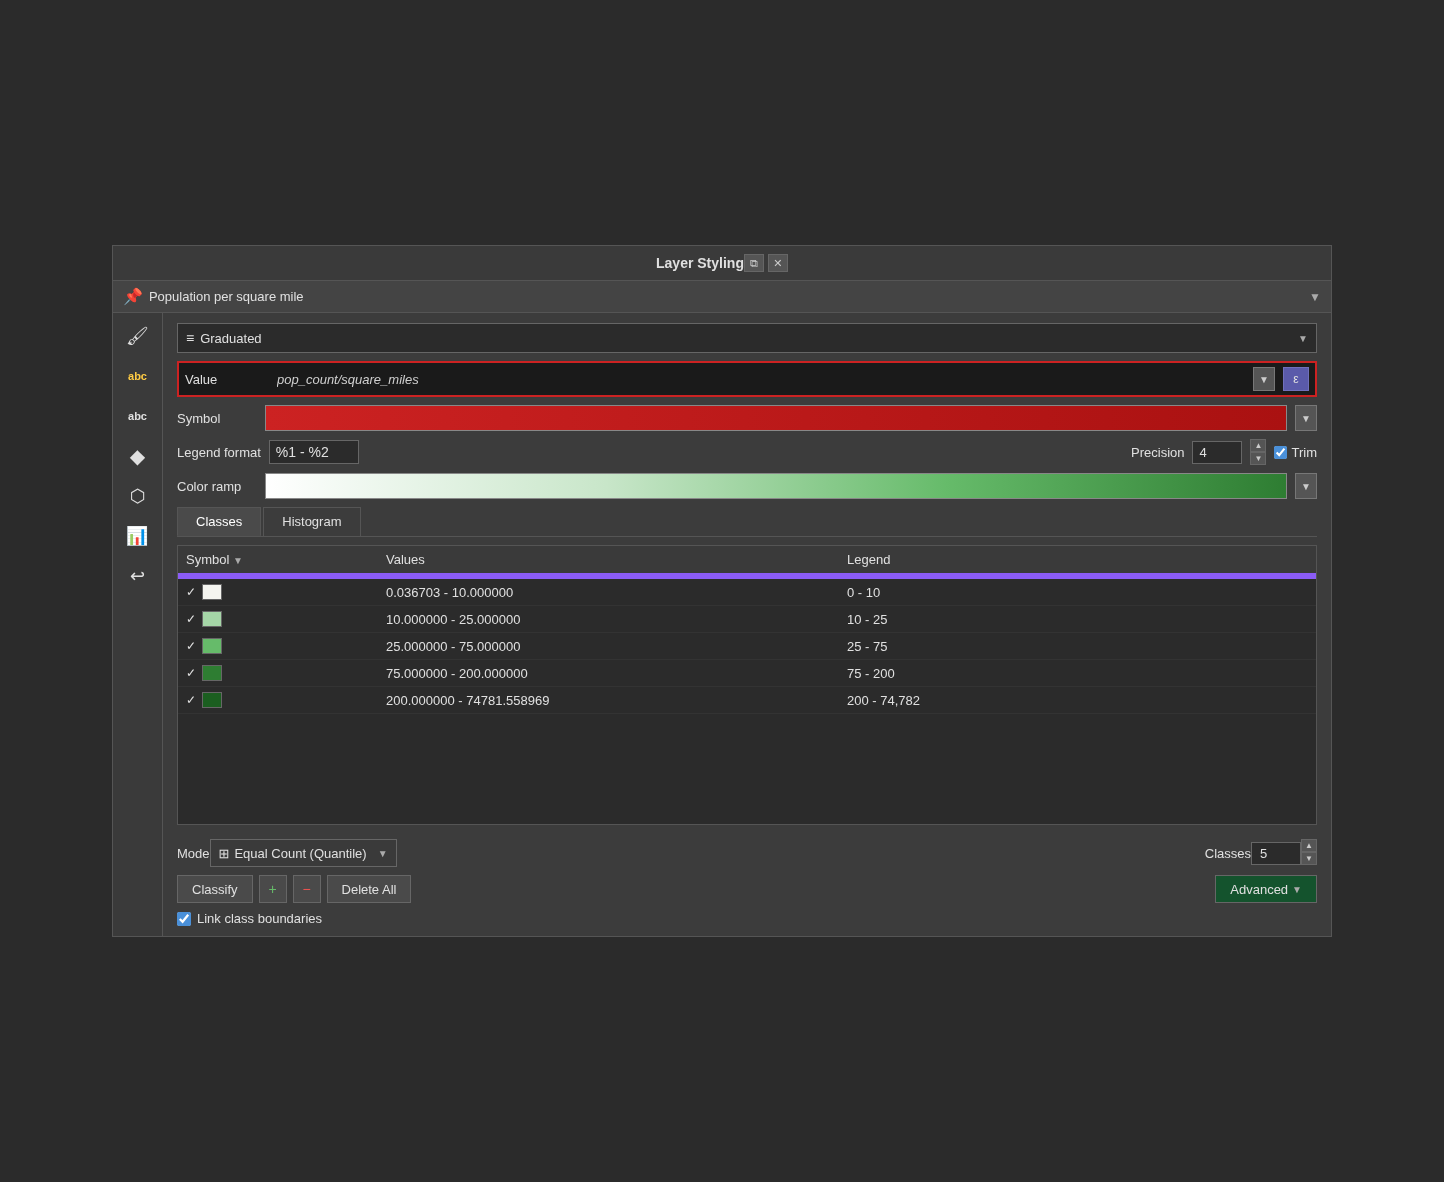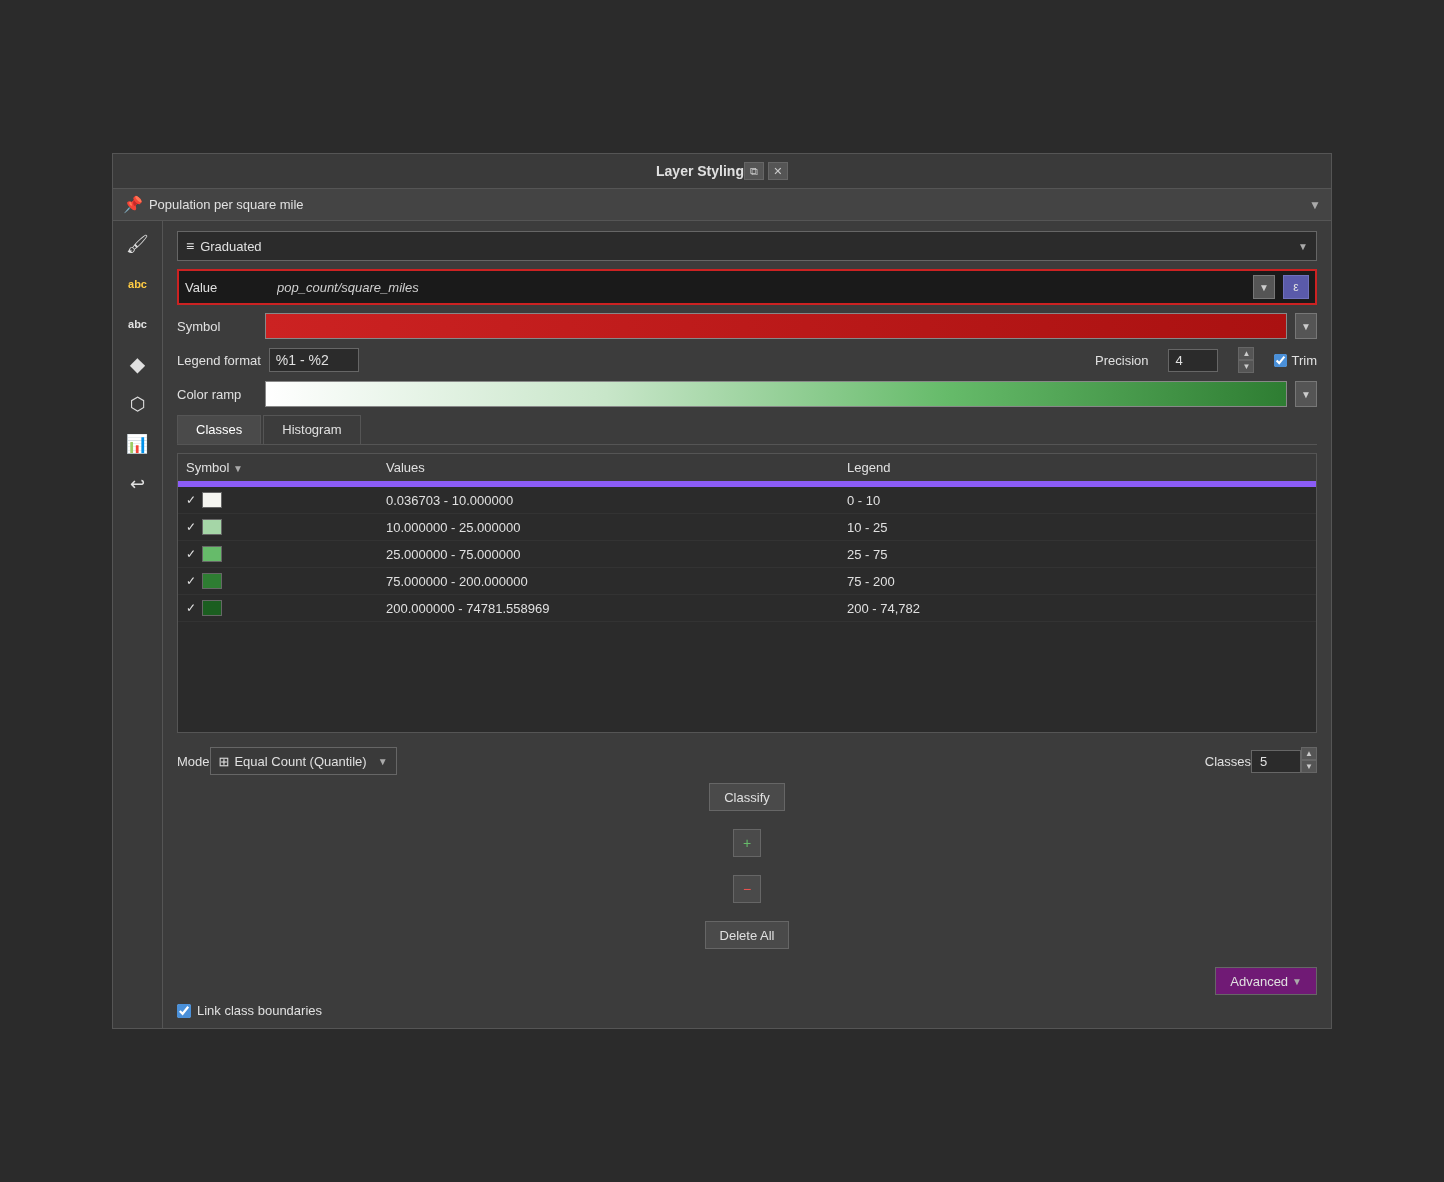--- a/index.html
+++ b/index.html
@@ -219,21 +219,21 @@
       border: 1px solid #666;
       color: #e0e0e0;
       padding: 3px 6px;
       font-size: 14px;
       width: 90px;
     }
     .legend-precision {
       display: flex;
       align-items: center;
       margin-left: auto;
-      gap: 20px;
+      gap: 8px;
     }
     .precision-label {
       color: #e0e0e0;
     }
     .precision-input {
       background: #2b2b2b;
       border: 1px solid #666;
       color: #e0e0e0;
       padding: 3px 6px;
       font-size: 13px;
@@ -412,22 +412,21 @@
       width: 50px;
     }
     .classes-spinner {
       display: flex;
       flex-direction: column;
       height: 28px;
     }
     .buttons-row {
       display: flex;
       align-items: center;
-      gap: 18px;
-      flex-direction: column;
+      gap: 6px;
     }
     .btn {
       background: #4a4a4a;
       border: 1px solid #666;
       color: #e0e0e0;
       padding: 5px 14px;
       font-size: 13px;
       cursor: pointer;
       height: 28px;
       display: flex;
@@ -443,21 +442,21 @@
       font-size: 14px;
       cursor: pointer;
       display: flex;
       align-items: center;
       justify-content: center;
     }
     .btn-icon.green { color: #66bb6a; }
     .btn-icon.red { color: #ef5350; }
     .advanced-btn {
       margin-left: auto;
-      background: #701a75;
+      background: #14532d;
       border: 1px solid #666;
       color: #e0e0e0;
       padding: 5px 14px;
       font-size: 13px;
       cursor: pointer;
       height: 28px;
       display: flex;
       align-items: center;
       gap: 4px;
       text-align: center;

